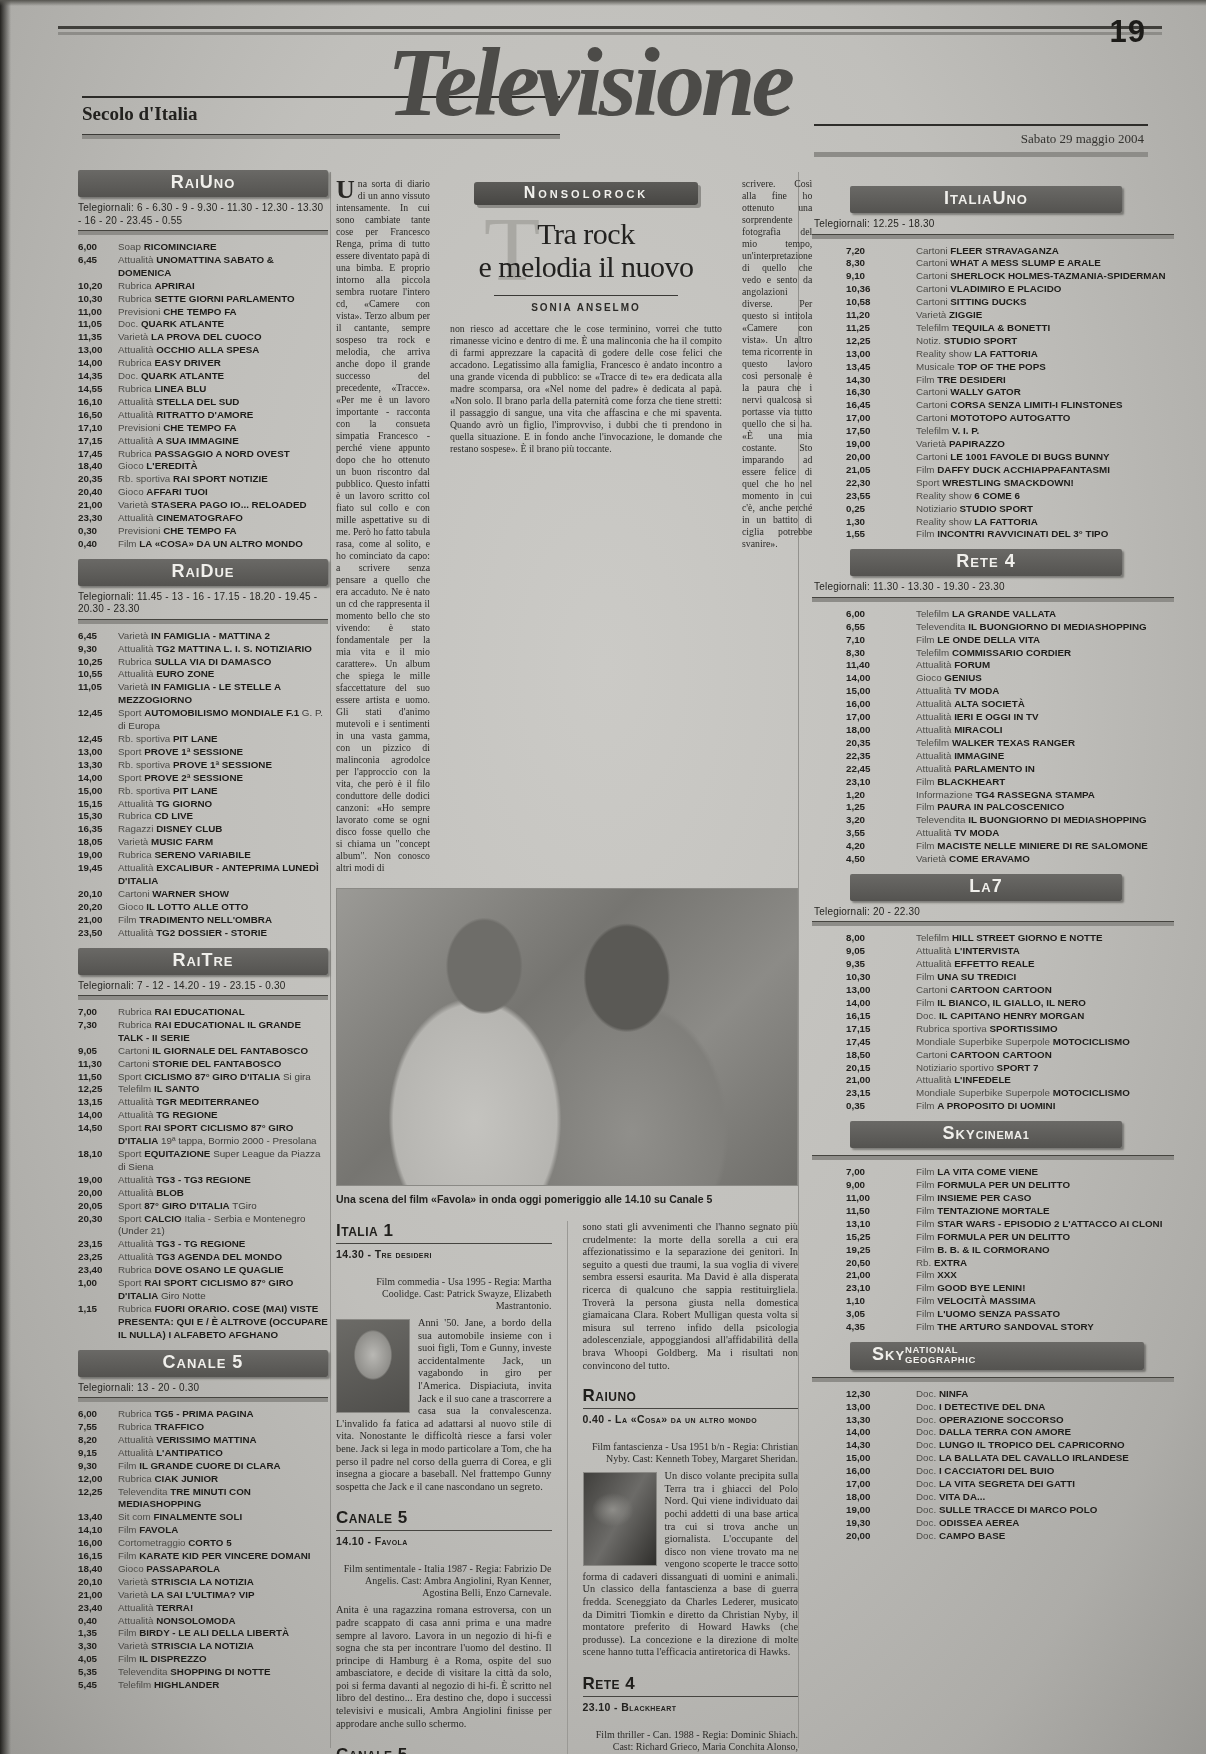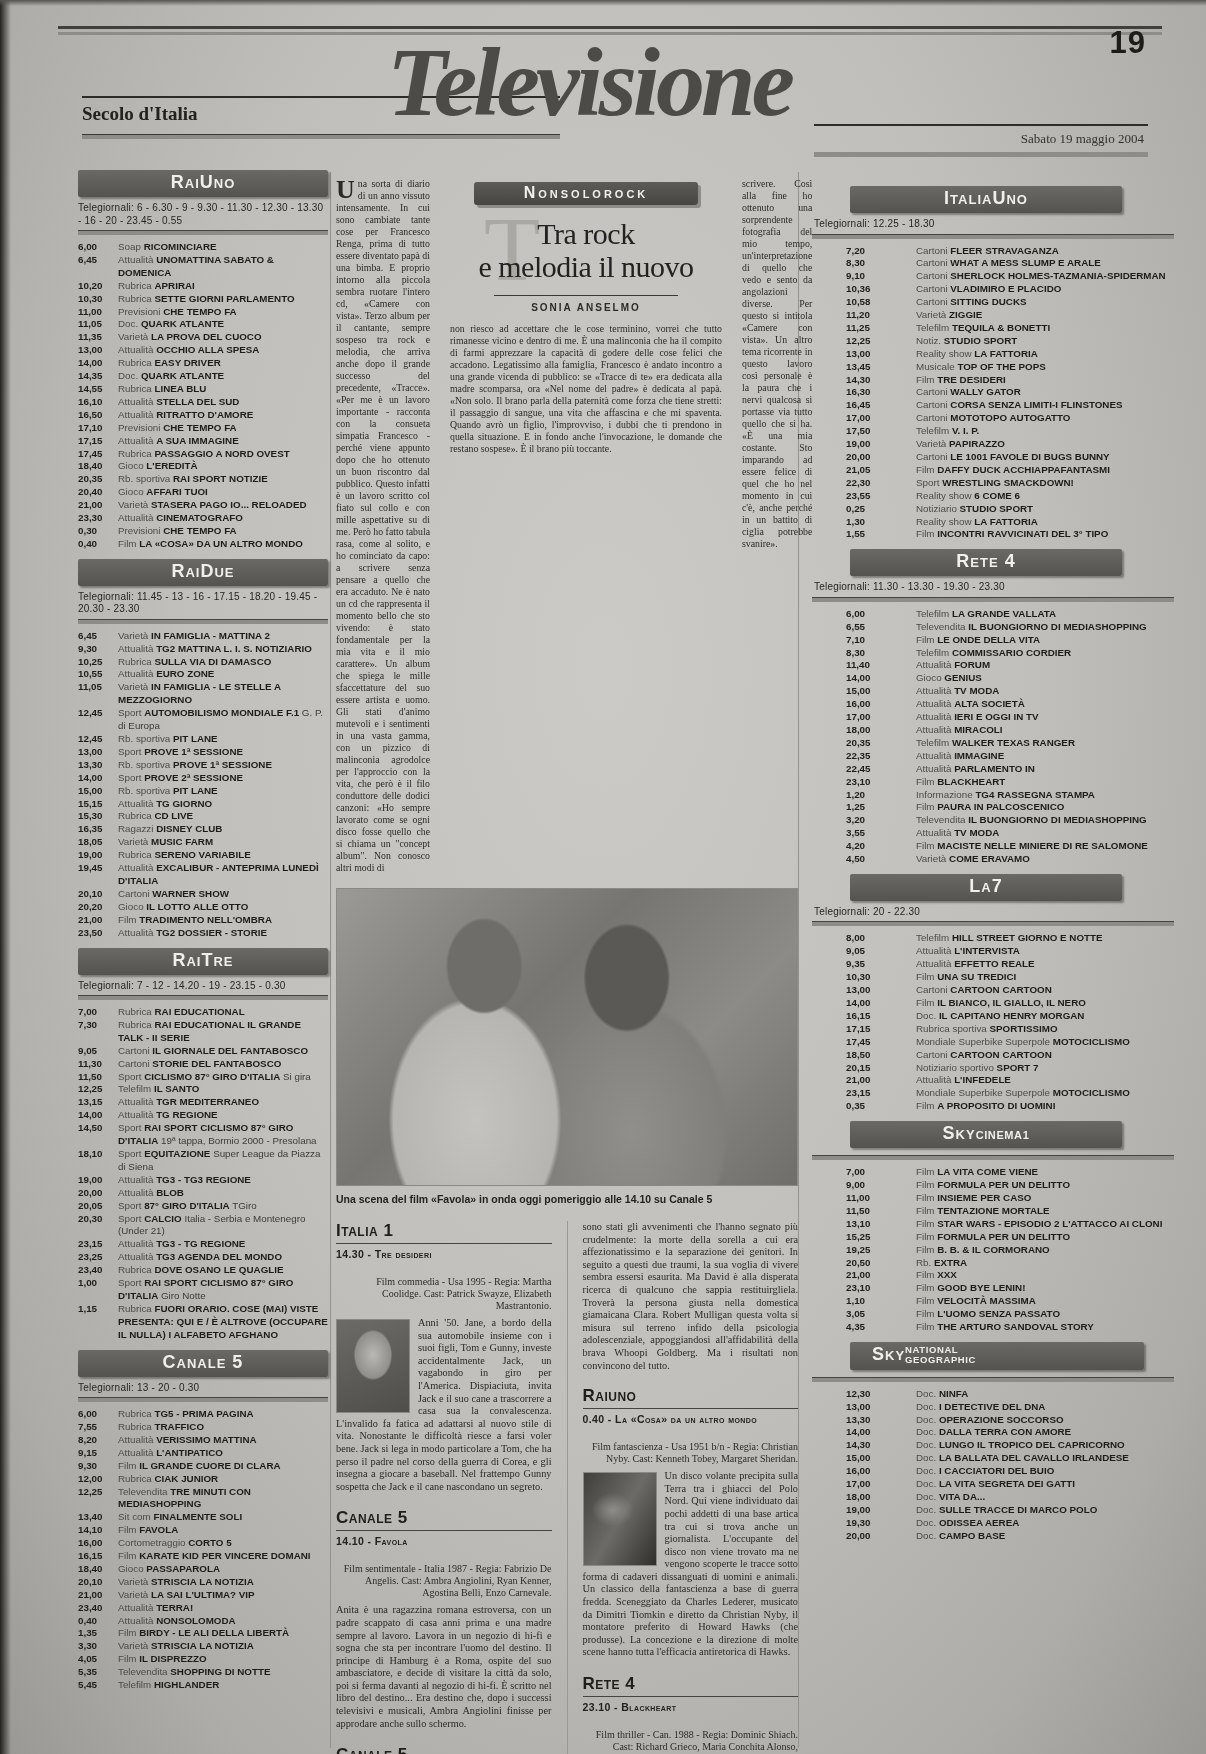--- a/index.html
+++ b/index.html
@@ -11,21 +11,21 @@
   .edge-top{position:absolute;left:0;top:0;width:100%;height:6px;
     background:linear-gradient(180deg,#55544f 0%,rgba(85,84,79,0) 100%);}
   .toprule{position:absolute;left:58px;right:44px;top:26px;height:3px;background:#403f3b;box-shadow:0 6px 0 #8d8c88;}
 
   
   .masthead-name{position:absolute;left:82px;top:96px;width:478px;
     border-top:2px solid #2c2b28;padding:5px 0 4px;
     font-family:"Liberation Serif",serif;font-weight:bold;font-size:19px;letter-spacing:0;}
   .masthead-name .inner{display:inline-block;}
   .masthead-underline{position:absolute;left:82px;top:134px;width:478px;height:4px;background:#8d8c88;border-top:1px solid #3a3936;}
-  .pageno{position:absolute;right:60px;top:25px;font-size:31px;font-weight:bold;letter-spacing:1px;color:#1d1c19;}
+  .pageno{position:absolute;right:60px;top:14px;font-size:31px;font-weight:bold;letter-spacing:1px;color:#1d1c19;}
   .title{position:absolute;left:296px;top:22px;width:586px;text-align:center;
     font-family:"Liberation Serif",serif;font-style:italic;font-weight:bold;
     font-size:98px;line-height:120px;color:#4c4b48;letter-spacing:-4px;}
   .title .title-word::first-letter{font-style:normal;font-size:1.16em;}
   .dateline{position:absolute;right:58px;top:124px;width:330px;text-align:right;
     font-family:"Liberation Serif",serif;font-size:13px;color:#33322f;
     border-top:2px solid #2e2d2a;border-bottom:5px solid #8d8c88;padding:5px 4px 5px 0;}
 
   
   .vsep{position:absolute;width:1px;background:#93928e;}
@@ -110,21 +110,21 @@
   <div class="toprule"></div>
 
   <div class="masthead-name">
     <span class="inner">Secolo d'Italia</span>
   </div>
   <div class="masthead-underline"></div>
   <div class="pageno">19</div>
   <div class="title">
     <span class="title-word">Televisione</span>
   </div>
-  <div class="dateline">Sabato 19 maggio 2004</div>
+  <div class="dateline">Sabato 29 maggio 2004</div>
 
   <div class="vsep vsep-1"></div>
   <div class="vsep vsep-2"></div>
 
   <div class="col-left">
 
     <section class="chan">
       <div class="chan-bar"><span>RaiUno</span></div>
       <div class="tg">Telegiornali: 6 - 6.30 - 9 - 9.30 - 11.30 - 12.30 - 13.30 - 16 - 20 - 23.45 - 0.55</div>
       <div class="bar2"></div>

